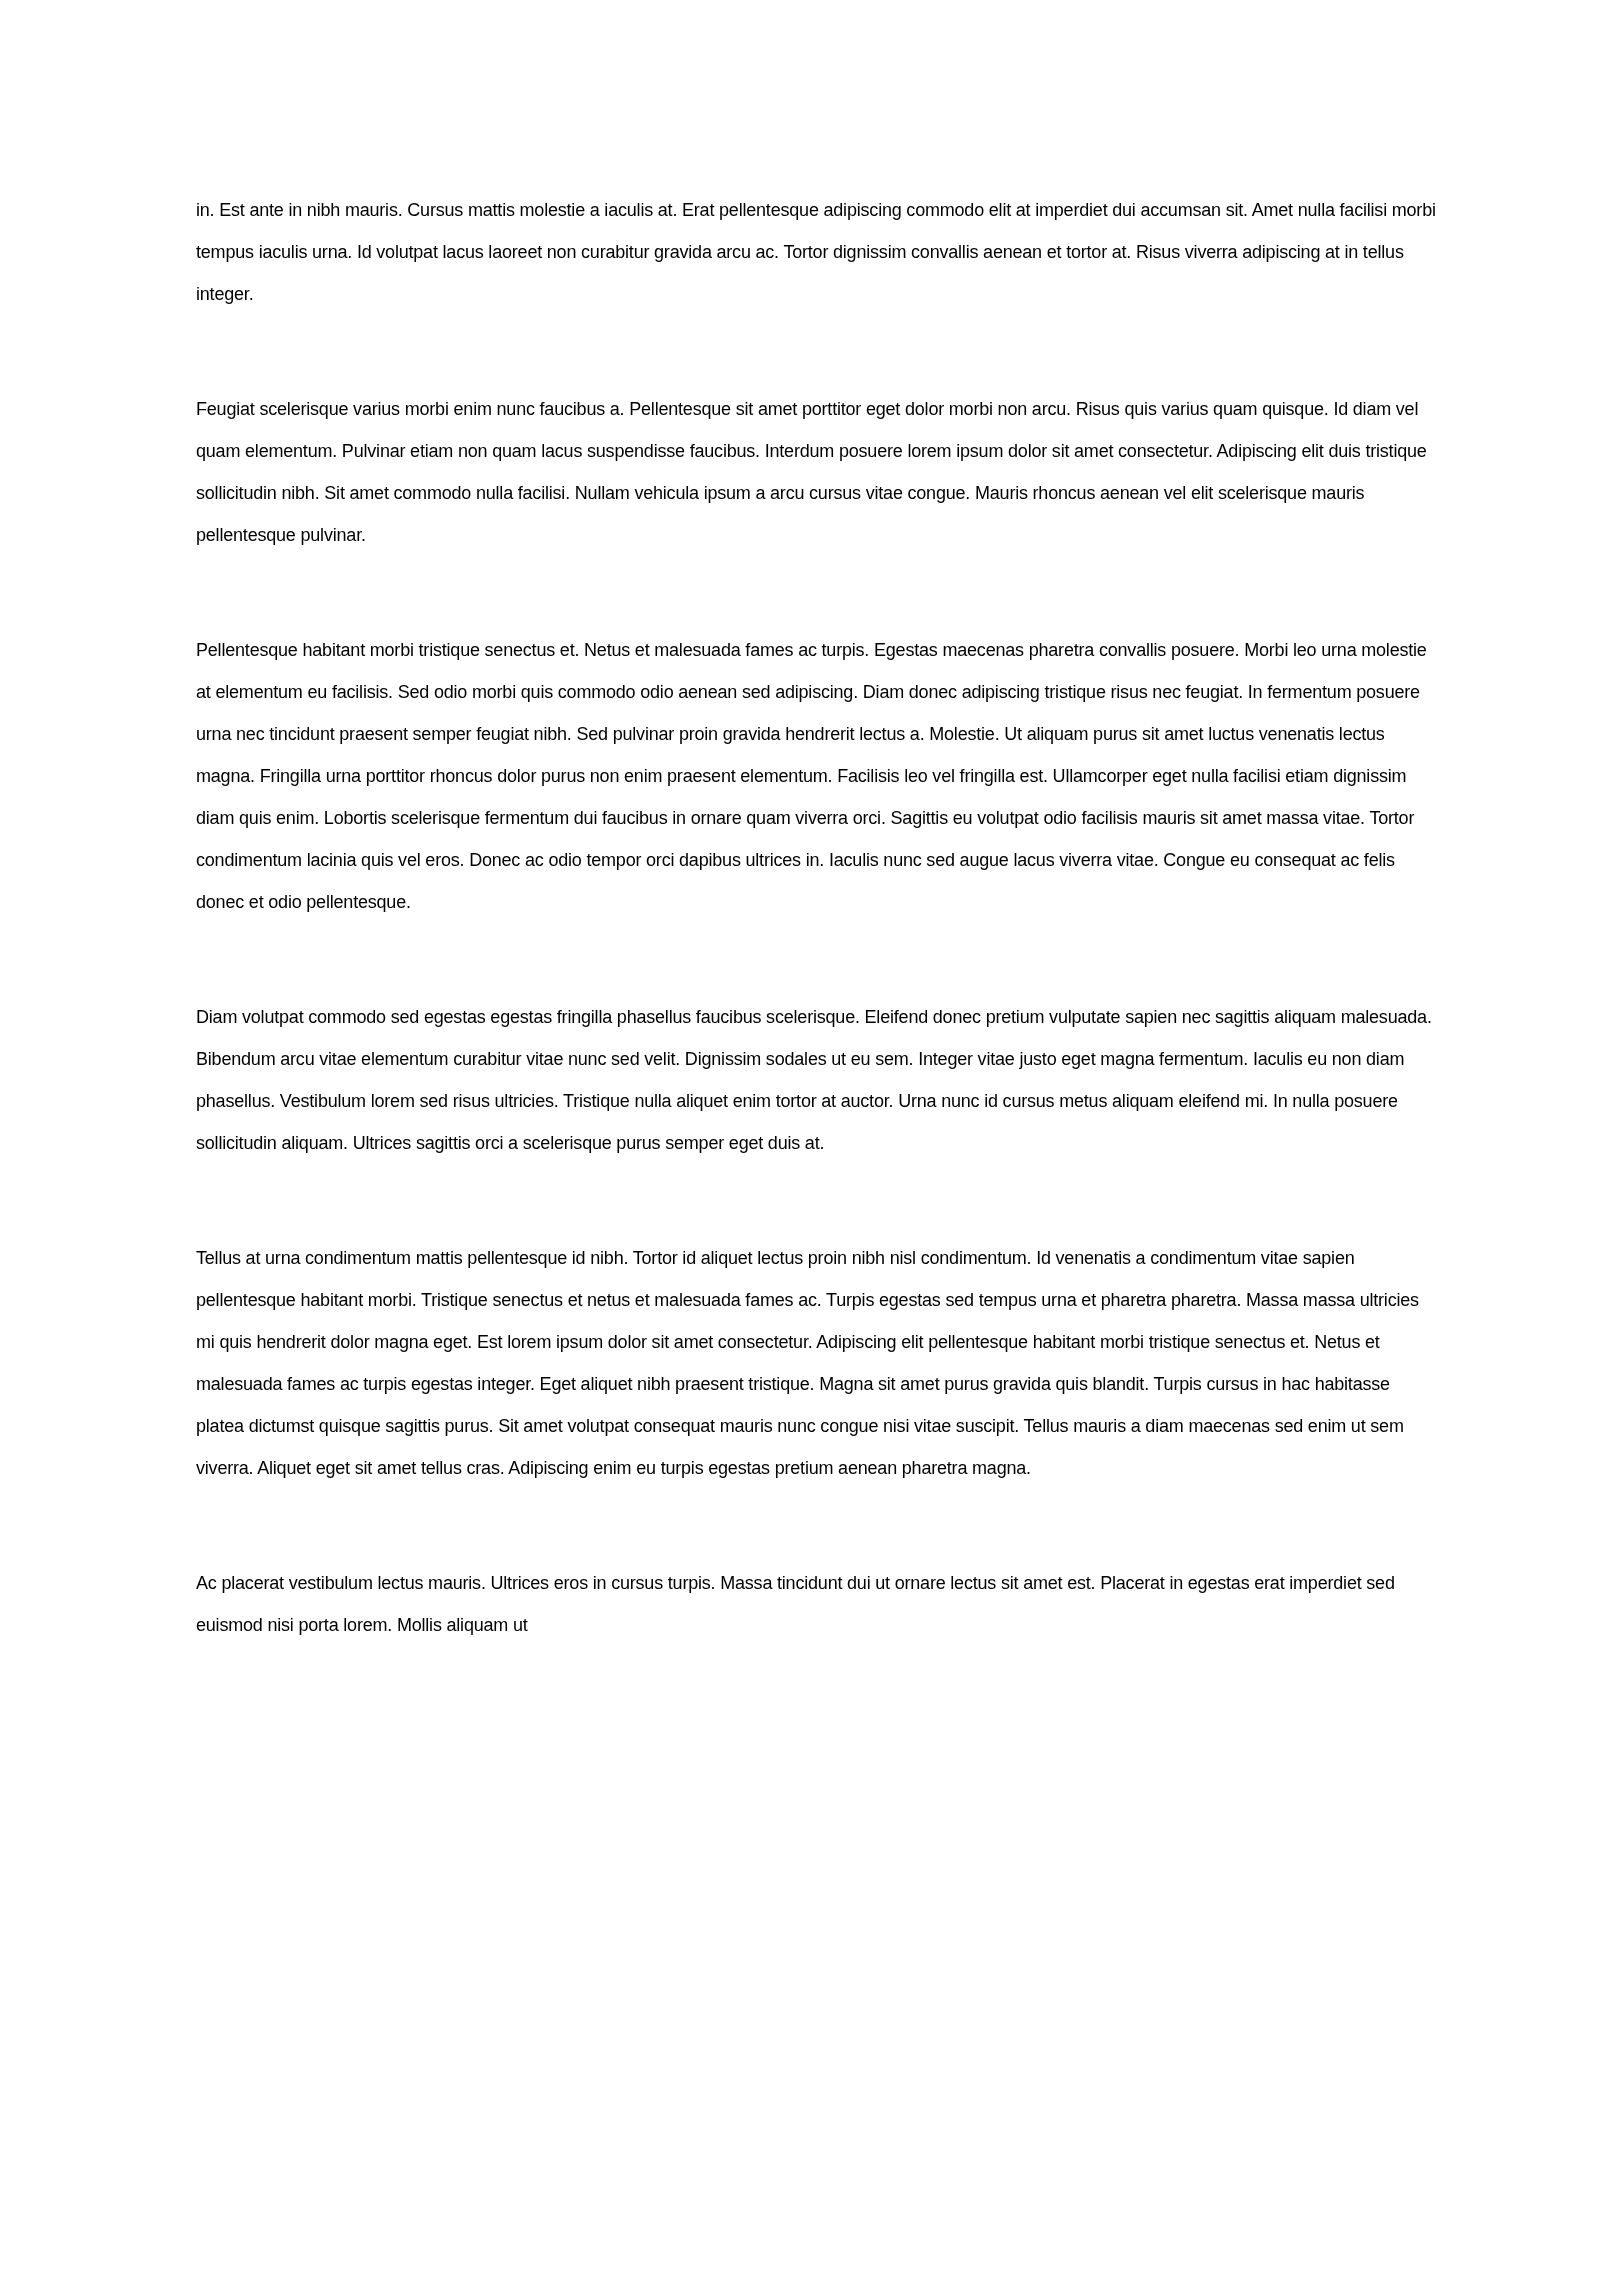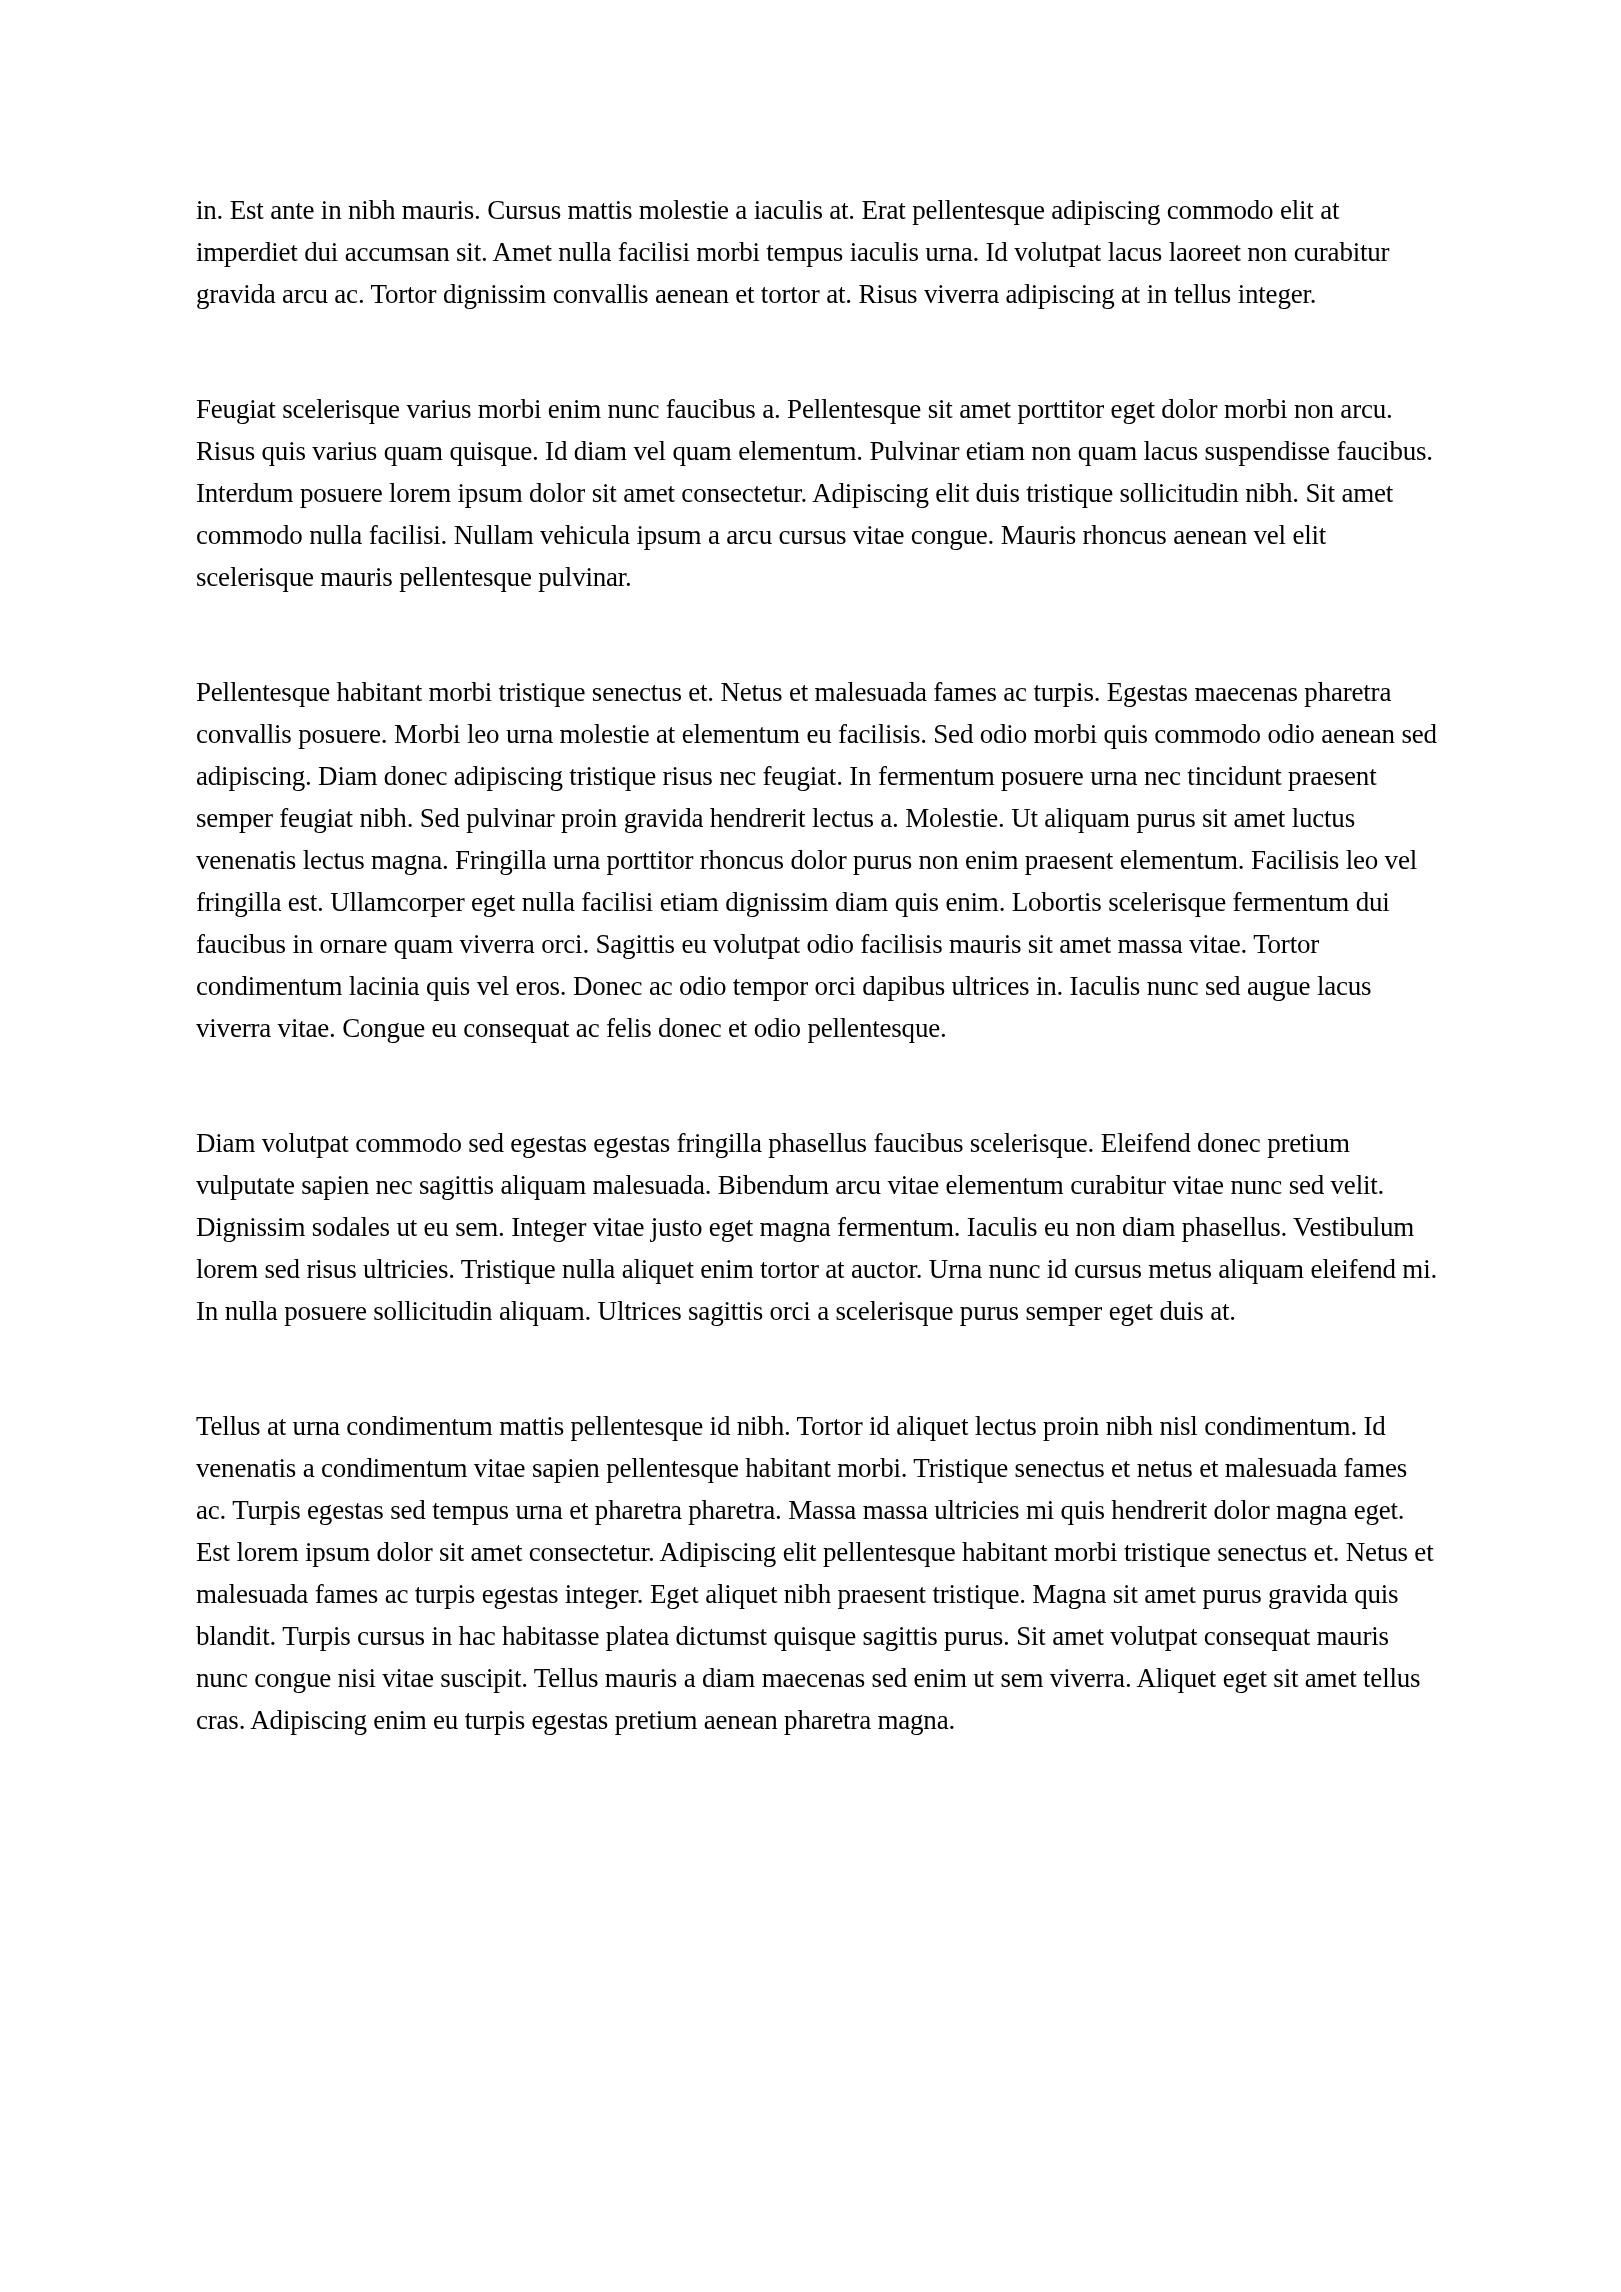--- a/index.html
+++ b/index.html
@@ -16,36 +16,37 @@
     overflow: hidden;
   }
   .content {
     position: absolute;
     left: 196px;
     top: 189px;
     width: 1241px;
   }
   .content p {
     margin: 0 0 73px 0;
-    font-family: Liberation Serif, serif;
-    font-size: 27px;
+    font-family: Liberation Sans, sans-serif;
+    font-size: 18px;
     line-height: 42px;
     letter-spacing: -0.2px;
     color: #000000;
     text-align: left;
   }
   .content p:last-child {
     margin-bottom: 0;
   }
 </style>
 </head>
 <body>
 
 <div class="page">
   <div class="content">
     <p>in. Est ante in nibh mauris. Cursus mattis molestie a iaculis at. Erat pellentesque adipiscing commodo elit at imperdiet dui accumsan sit. Amet nulla facilisi morbi tempus iaculis urna. Id volutpat lacus laoreet non curabitur gravida arcu ac. Tortor dignissim convallis aenean et tortor at. Risus viverra adipiscing at in tellus integer.</p>
     <p>Feugiat scelerisque varius morbi enim nunc faucibus a. Pellentesque sit amet porttitor eget dolor morbi non arcu. Risus quis varius quam quisque. Id diam vel quam elementum. Pulvinar etiam non quam lacus suspendisse faucibus. Interdum posuere lorem ipsum dolor sit amet consectetur. Adipiscing elit duis tristique sollicitudin nibh. Sit amet commodo nulla facilisi. Nullam vehicula ipsum a arcu cursus vitae congue. Mauris rhoncus aenean vel elit scelerisque mauris pellentesque pulvinar.</p>
     <p>Pellentesque habitant morbi tristique senectus et. Netus et malesuada fames ac turpis. Egestas maecenas pharetra convallis posuere. Morbi leo urna molestie at elementum eu facilisis. Sed odio morbi quis commodo odio aenean sed adipiscing. Diam donec adipiscing tristique risus nec feugiat. In fermentum posuere urna nec tincidunt praesent semper feugiat nibh. Sed pulvinar proin gravida hendrerit lectus a. Molestie. Ut aliquam purus sit amet luctus venenatis lectus magna. Fringilla urna porttitor rhoncus dolor purus non enim praesent elementum. Facilisis leo vel fringilla est. Ullamcorper eget nulla facilisi etiam dignissim diam quis enim. Lobortis scelerisque fermentum dui faucibus in ornare quam viverra orci. Sagittis eu volutpat odio facilisis mauris sit amet massa vitae. Tortor condimentum lacinia quis vel eros. Donec ac odio tempor orci dapibus ultrices in. Iaculis nunc sed augue lacus viverra vitae. Congue eu consequat ac felis donec et odio pellentesque.</p>
     <p>Diam volutpat commodo sed egestas egestas fringilla phasellus faucibus scelerisque. Eleifend donec pretium vulputate sapien nec sagittis aliquam malesuada. Bibendum arcu vitae elementum curabitur vitae nunc sed velit. Dignissim sodales ut eu sem. Integer vitae justo eget magna fermentum. Iaculis eu non diam phasellus. Vestibulum lorem sed risus ultricies. Tristique nulla aliquet enim tortor at auctor. Urna nunc id cursus metus aliquam eleifend mi. In nulla posuere sollicitudin aliquam. Ultrices sagittis orci a scelerisque purus semper eget duis at.</p>
     <p>Tellus at urna condimentum mattis pellentesque id nibh. Tortor id aliquet lectus proin nibh nisl condimentum. Id venenatis a condimentum vitae sapien pellentesque habitant morbi. Tristique senectus et netus et malesuada fames ac. Turpis egestas sed tempus urna et pharetra pharetra. Massa massa ultricies mi quis hendrerit dolor magna eget. Est lorem ipsum dolor sit amet consectetur. Adipiscing elit pellentesque habitant morbi tristique senectus et. Netus et malesuada fames ac turpis egestas integer. Eget aliquet nibh praesent tristique. Magna sit amet purus gravida quis blandit. Turpis cursus in hac habitasse platea dictumst quisque sagittis purus. Sit amet volutpat consequat mauris nunc congue nisi vitae suscipit. Tellus mauris a diam maecenas sed enim ut sem viverra. Aliquet eget sit amet tellus cras. Adipiscing enim eu turpis egestas pretium aenean pharetra magna.</p>
+    <p>Ac placerat vestibulum lectus mauris. Ultrices eros in cursus turpis. Massa tincidunt dui ut ornare lectus sit amet est. Placerat in egestas erat imperdiet sed euismod nisi porta lorem. Mollis aliquam ut</p>
   </div>
 </div>
 
 
 </body></html>

